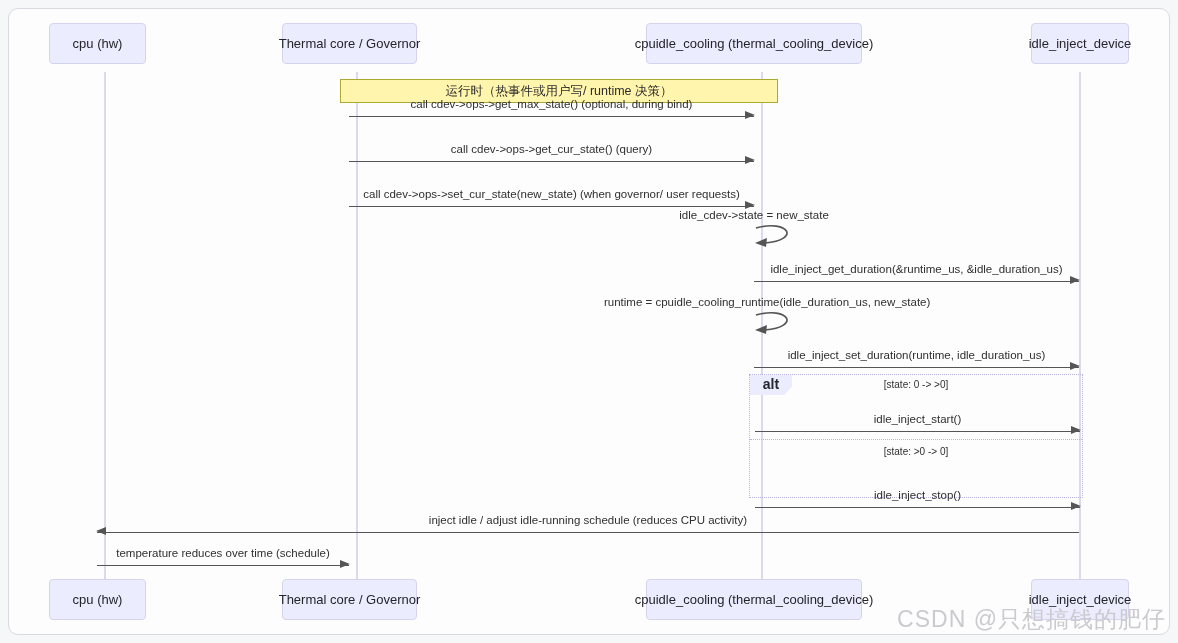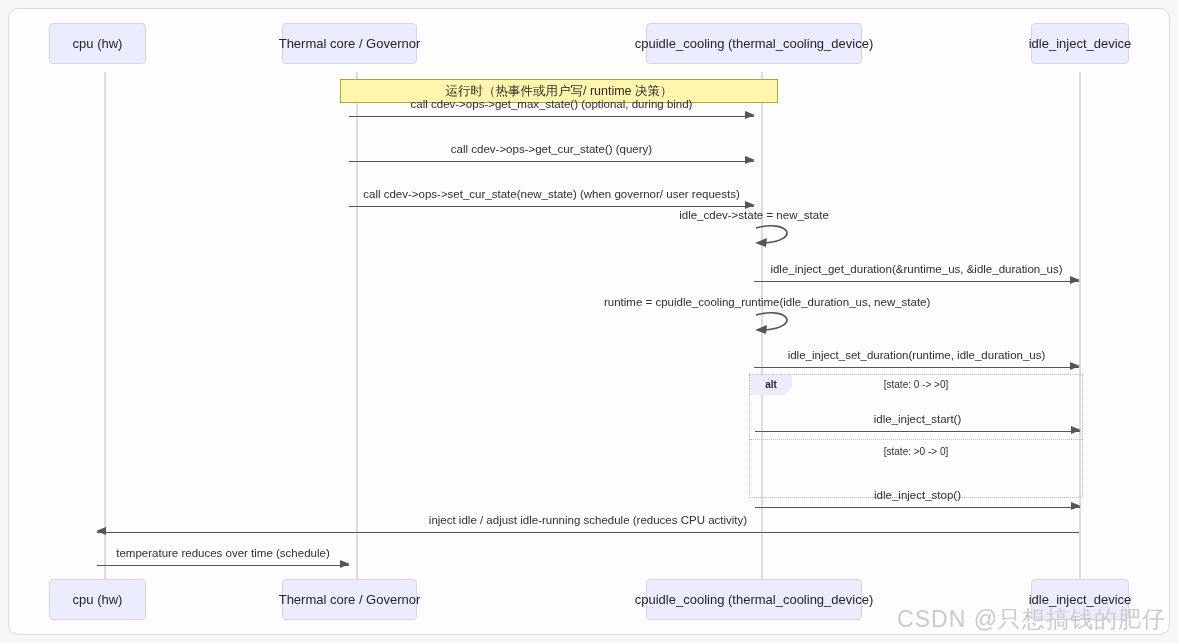--- a/index.html
+++ b/index.html
@@ -49,21 +49,21 @@
   }
   .selfloop { position:absolute; }
   .altbox {
     position:absolute; left:748px; top:373px; width:334px; height:124px;
     border:1px dotted #b9b4d9;
   }
   .alttab {
     position:absolute; left:0; top:0; width:42px; height:20px;
     background:#ececff;
     clip-path:polygon(0 0, 100% 0, 100% 58%, 82% 100%, 0 100%);
-    font-size:10px; font-weight:bold; color:#26262e;
+    font-size:14px; font-weight:bold; color:#26262e;
     display:flex; align-items:center; justify-content:center; padding-bottom:2px;
   }
   .altcond {
     position:absolute; left:0; width:100%; text-align:center;
     font-size:10px; color:#2f2f2f; height:16px; line-height:16px;
   }
   .altdivider {
     position:absolute; left:0; top:64px; width:100%; border-top:1px dotted #b9b4d9;
   }
   .watermark {

